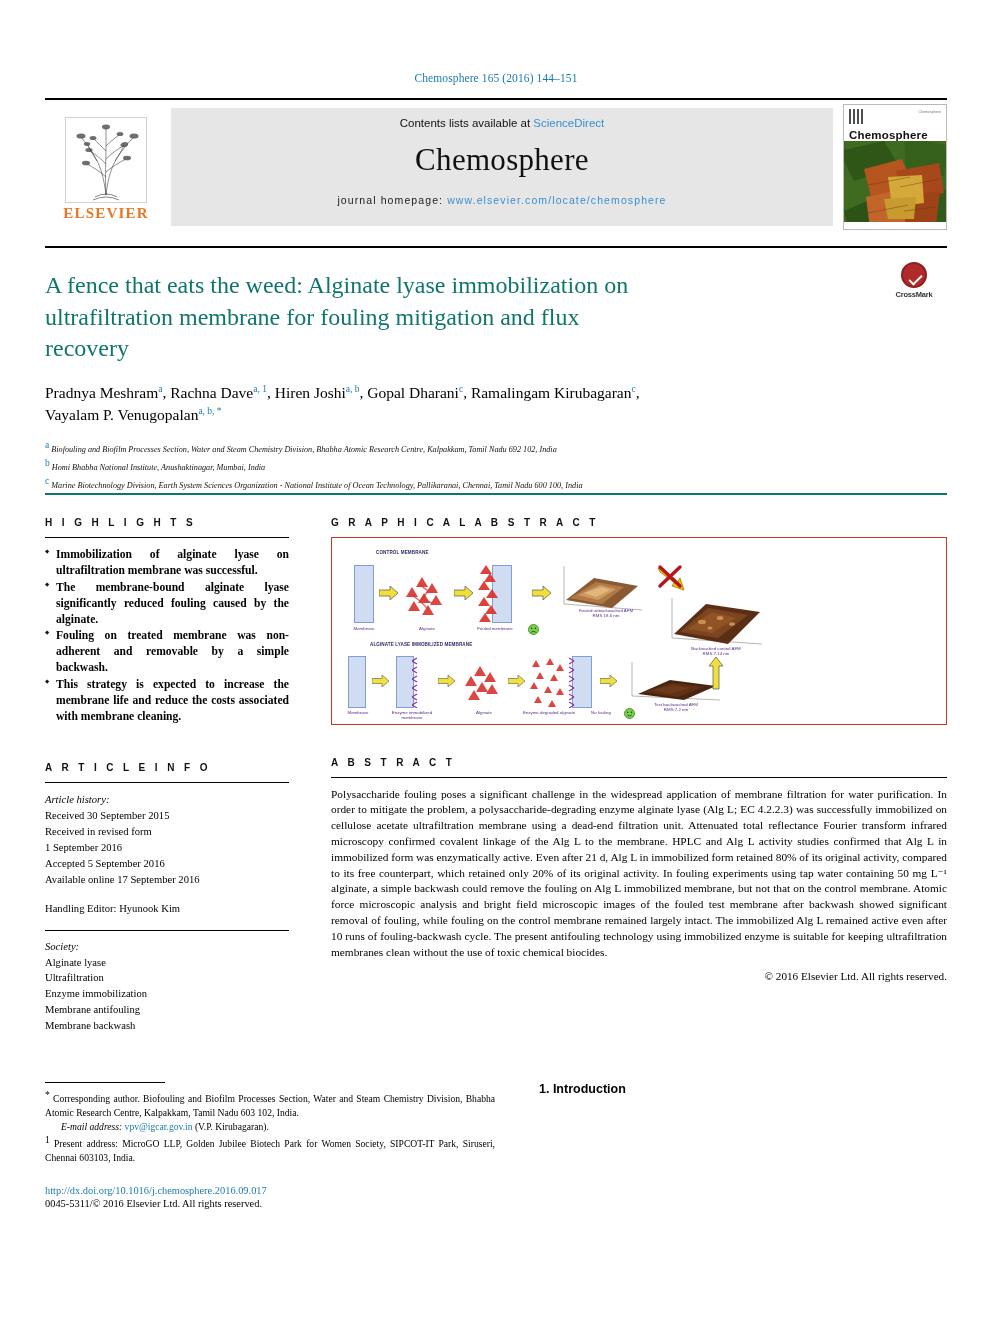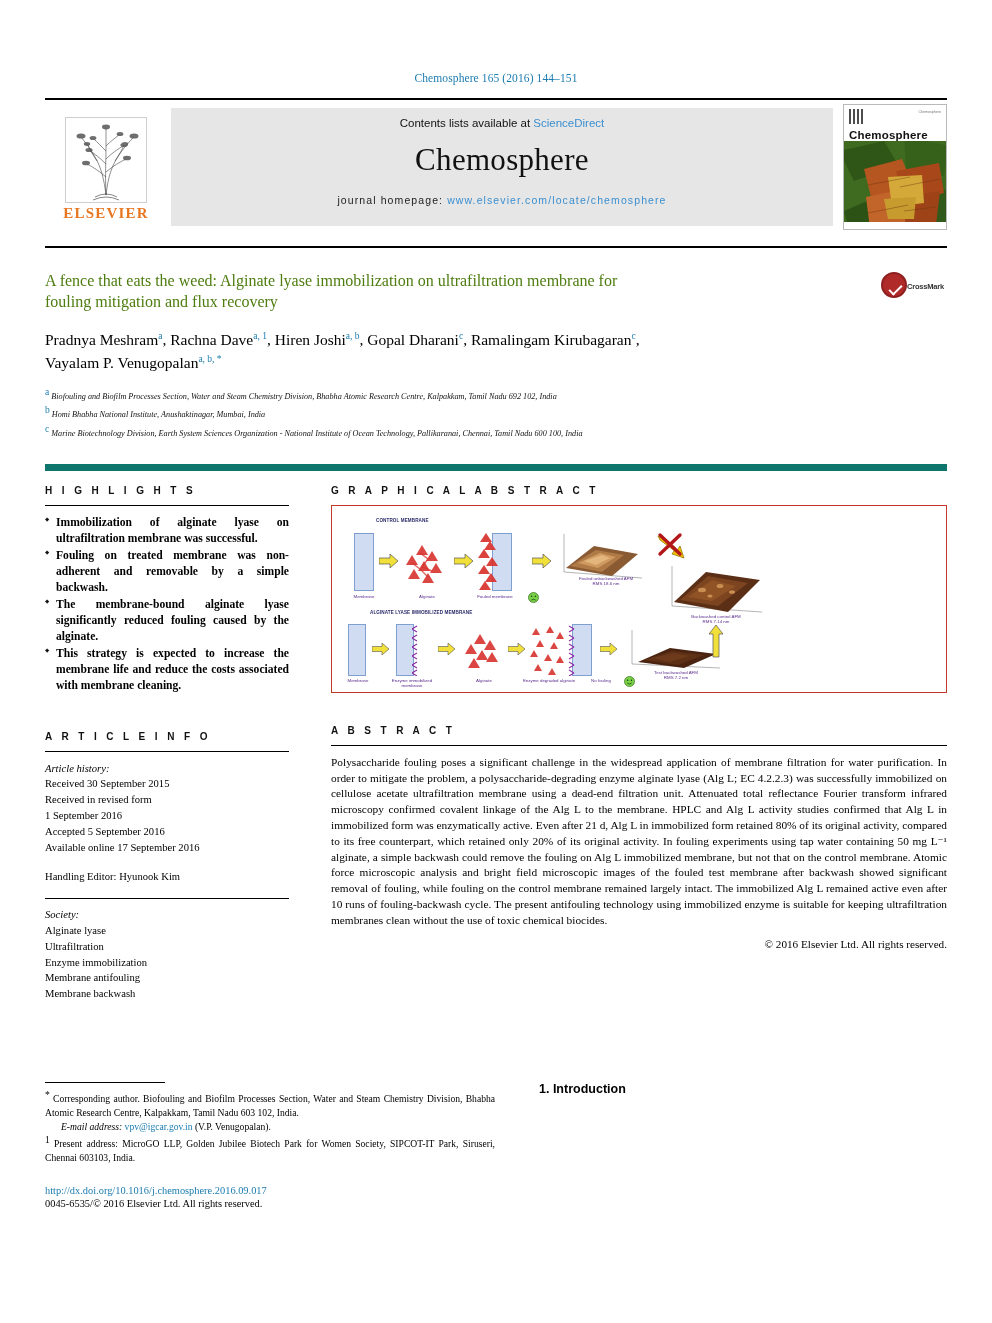--- a/index.html
+++ b/index.html
@@ -96,56 +96,56 @@
     font-size: 3.6px; color: #777;
     font-family: "Liberation Sans", sans-serif;
   }
   .cover-img { flex: 1 1 auto; position: relative; background: #2f5d17; overflow: hidden; }
   .cover-foot { height: 12px; background:#fff; }
 
   
   .title-block { border-top: 2.5px solid #000; margin-top: 12px; padding-top: 22px; position: relative; }
   h1.title {
     font-family: "Liberation Serif", serif;
-    font-size: 16px; font-weight: 400;
+    font-size: 24px; font-weight: 400;
     line-height: 1.32; margin: 0;
-    max-width: 620px; color: #4d7c0f;
+    max-width: 620px; color: #0f766e;
   }
   .authors {
     margin-top: 17px;
     font-size: 15.5px; line-height: 1.45;
     max-width: 640px;
   }
   .sup { color: #1a7bb0; font-size: 9.5px; vertical-align: super; }
   .affils { margin-top: 11px; font-size: 8.2px; font-style: italic; line-height: 1.52; color: #111; }
   .affils .mk { font-style: normal; }
 
   .crossmark {
     position: absolute; right: 0; top: 14px;
     width: 66px; height: 46px;
-    display: flex; flex-direction: row; align-items: center;
+    display: flex; flex-direction: column; align-items: center;
   }
   .cm-circle {
     width: 26px; height: 26px; border-radius: 50%;
     background: #b02a2a; position: relative;
     border: 2px solid #8e1f1f;
   }
   .cm-circle::after {
     content: ""; position: absolute; left: 6px; top: 11px;
     width: 11px; height: 5px;
     border-left: 2.6px solid #fff; border-bottom: 2.6px solid #fff;
     transform: rotate(-45deg);
   }
   .cm-label {
     font-size: 7.5px; font-family: "Liberation Sans", sans-serif;
     font-weight: 700; color: #333; margin-top: 2px; letter-spacing: -.2px;
   }
 
   
-  .cols { display: flex; margin-top: 24px; border-top: 7px solid #0f766e; padding-top: 0; }
+  .cols { display: flex; border-top: 2px solid #0f766e; padding-top: 8px; }
   .col-left { width: 262px; flex: 0 0 262px; padding-right: 18px; }
   .col-right { flex: 1 1 auto; padding-left: 24px; }
 
   .sec-head {
     font-family: "Liberation Sans", sans-serif;
     font-size: 10px; font-weight: 700;
     letter-spacing: 3.4px;
     padding-top: 14px; color: #111;
   }
   .rule { border-top: 1px solid #000; margin-top: 9px; }
@@ -318,22 +318,22 @@
     </div>
   </div>
 
   <div class="cols">
 
     <div class="col-left">
       <div class="sec-head">H I G H L I G H T S</div>
       <div class="rule"></div>
       <ul class="highlights">
         <li>Immobilization of alginate lyase on ultrafiltration membrane was successful.</li>
+        <li>The membrane-bound alginate lyase significantly reduced fouling caused by the alginate.</li>
         <li>Fouling on treated membrane was non-adherent and removable by a simple backwash.</li>
-        <li>The membrane-bound alginate lyase significantly reduced fouling caused by the alginate.</li>
         <li>This strategy is expected to increase the membrane life and reduce the costs associated with membrane cleaning.</li>
       </ul>
 
       <div class="sec-head" style="padding-top:36px">A R T I C L E   I N F O</div>
       <div class="rule"></div>
       <div class="ai-block">
         <div class="ai-it">Article history:</div>
         <div>Received 30 September 2015</div>
         <div>Received in revised form</div>
         <div>1 September 2016</div>
@@ -561,29 +561,29 @@
   <div class="footer">
     <div class="foot-left">
       <div class="foot-rule"></div>
       <div class="foot-note">
         <span class="sup" style="color:#000">*</span>
         <span>Corresponding author. Biofouling and Biofilm Processes Section, Water and Steam Chemistry Division, Bhabha Atomic Research Centre, Kalpakkam, Tamil Nadu 603 102, India.</span>
       </div>
       <div class="foot-note" style="padding-left:16px">
         <span class="em">E-mail address:</span>
         <span class="mail">vpv@igcar.gov.in</span>
-        <span>(V.P. Venugopalan).</span>
+        <span>(V.P. Kirubagaran).</span>
       </div>
       <div class="foot-note">
         <span class="sup" style="color:#000">1</span>
         <span>Present address: MicroGO LLP, Golden Jubilee Biotech Park for Women Society, SIPCOT-IT Park, Siruseri, Chennai 603103, India.</span>
       </div>
       <div class="doi-block">
         <div class="doi-link">http://dx.doi.org/10.1016/j.chemosphere.2016.09.017</div>
-        <div class="issn">0045-6535/© 2016 Elsevier Ltd. All rights reserved.</div>
+        <div class="issn">0045-5311/© 2016 Elsevier Ltd. All rights reserved.</div>
       </div>
     </div>
     <div class="foot-right">
       <div class="intro-head">1.  Introduction</div>
     </div>
   </div>
 
 </div>
 
 </body></html>

